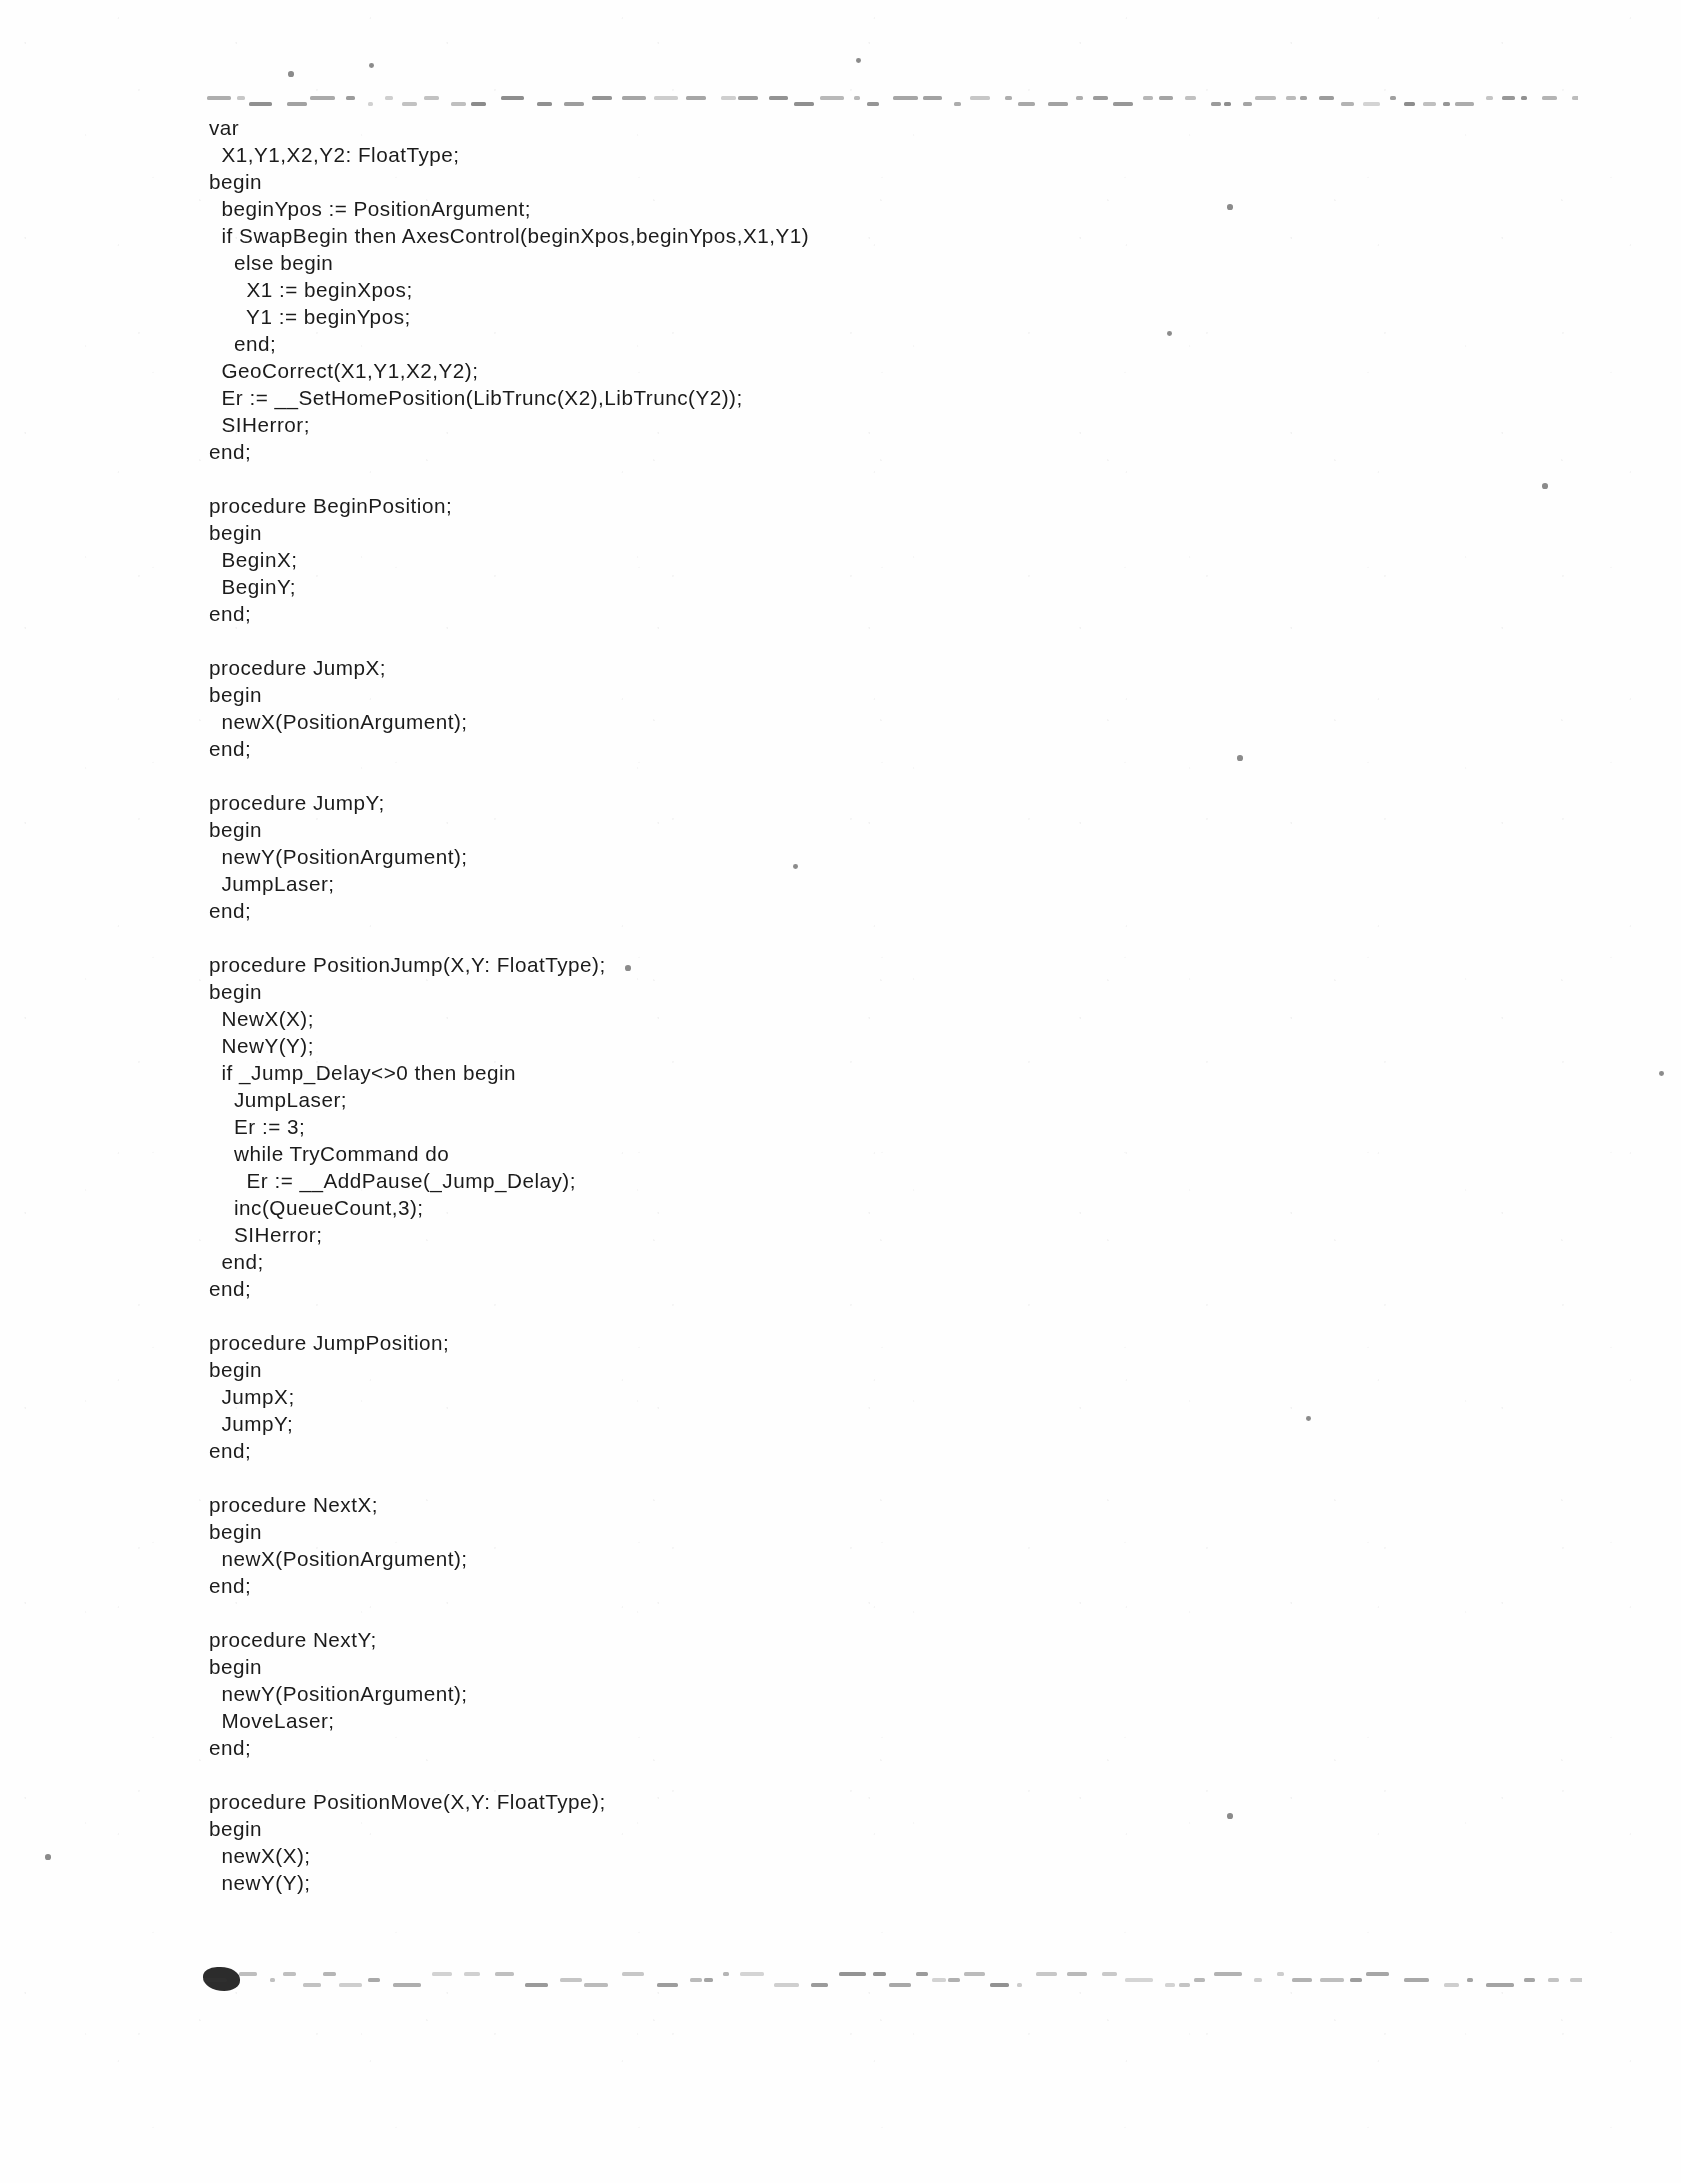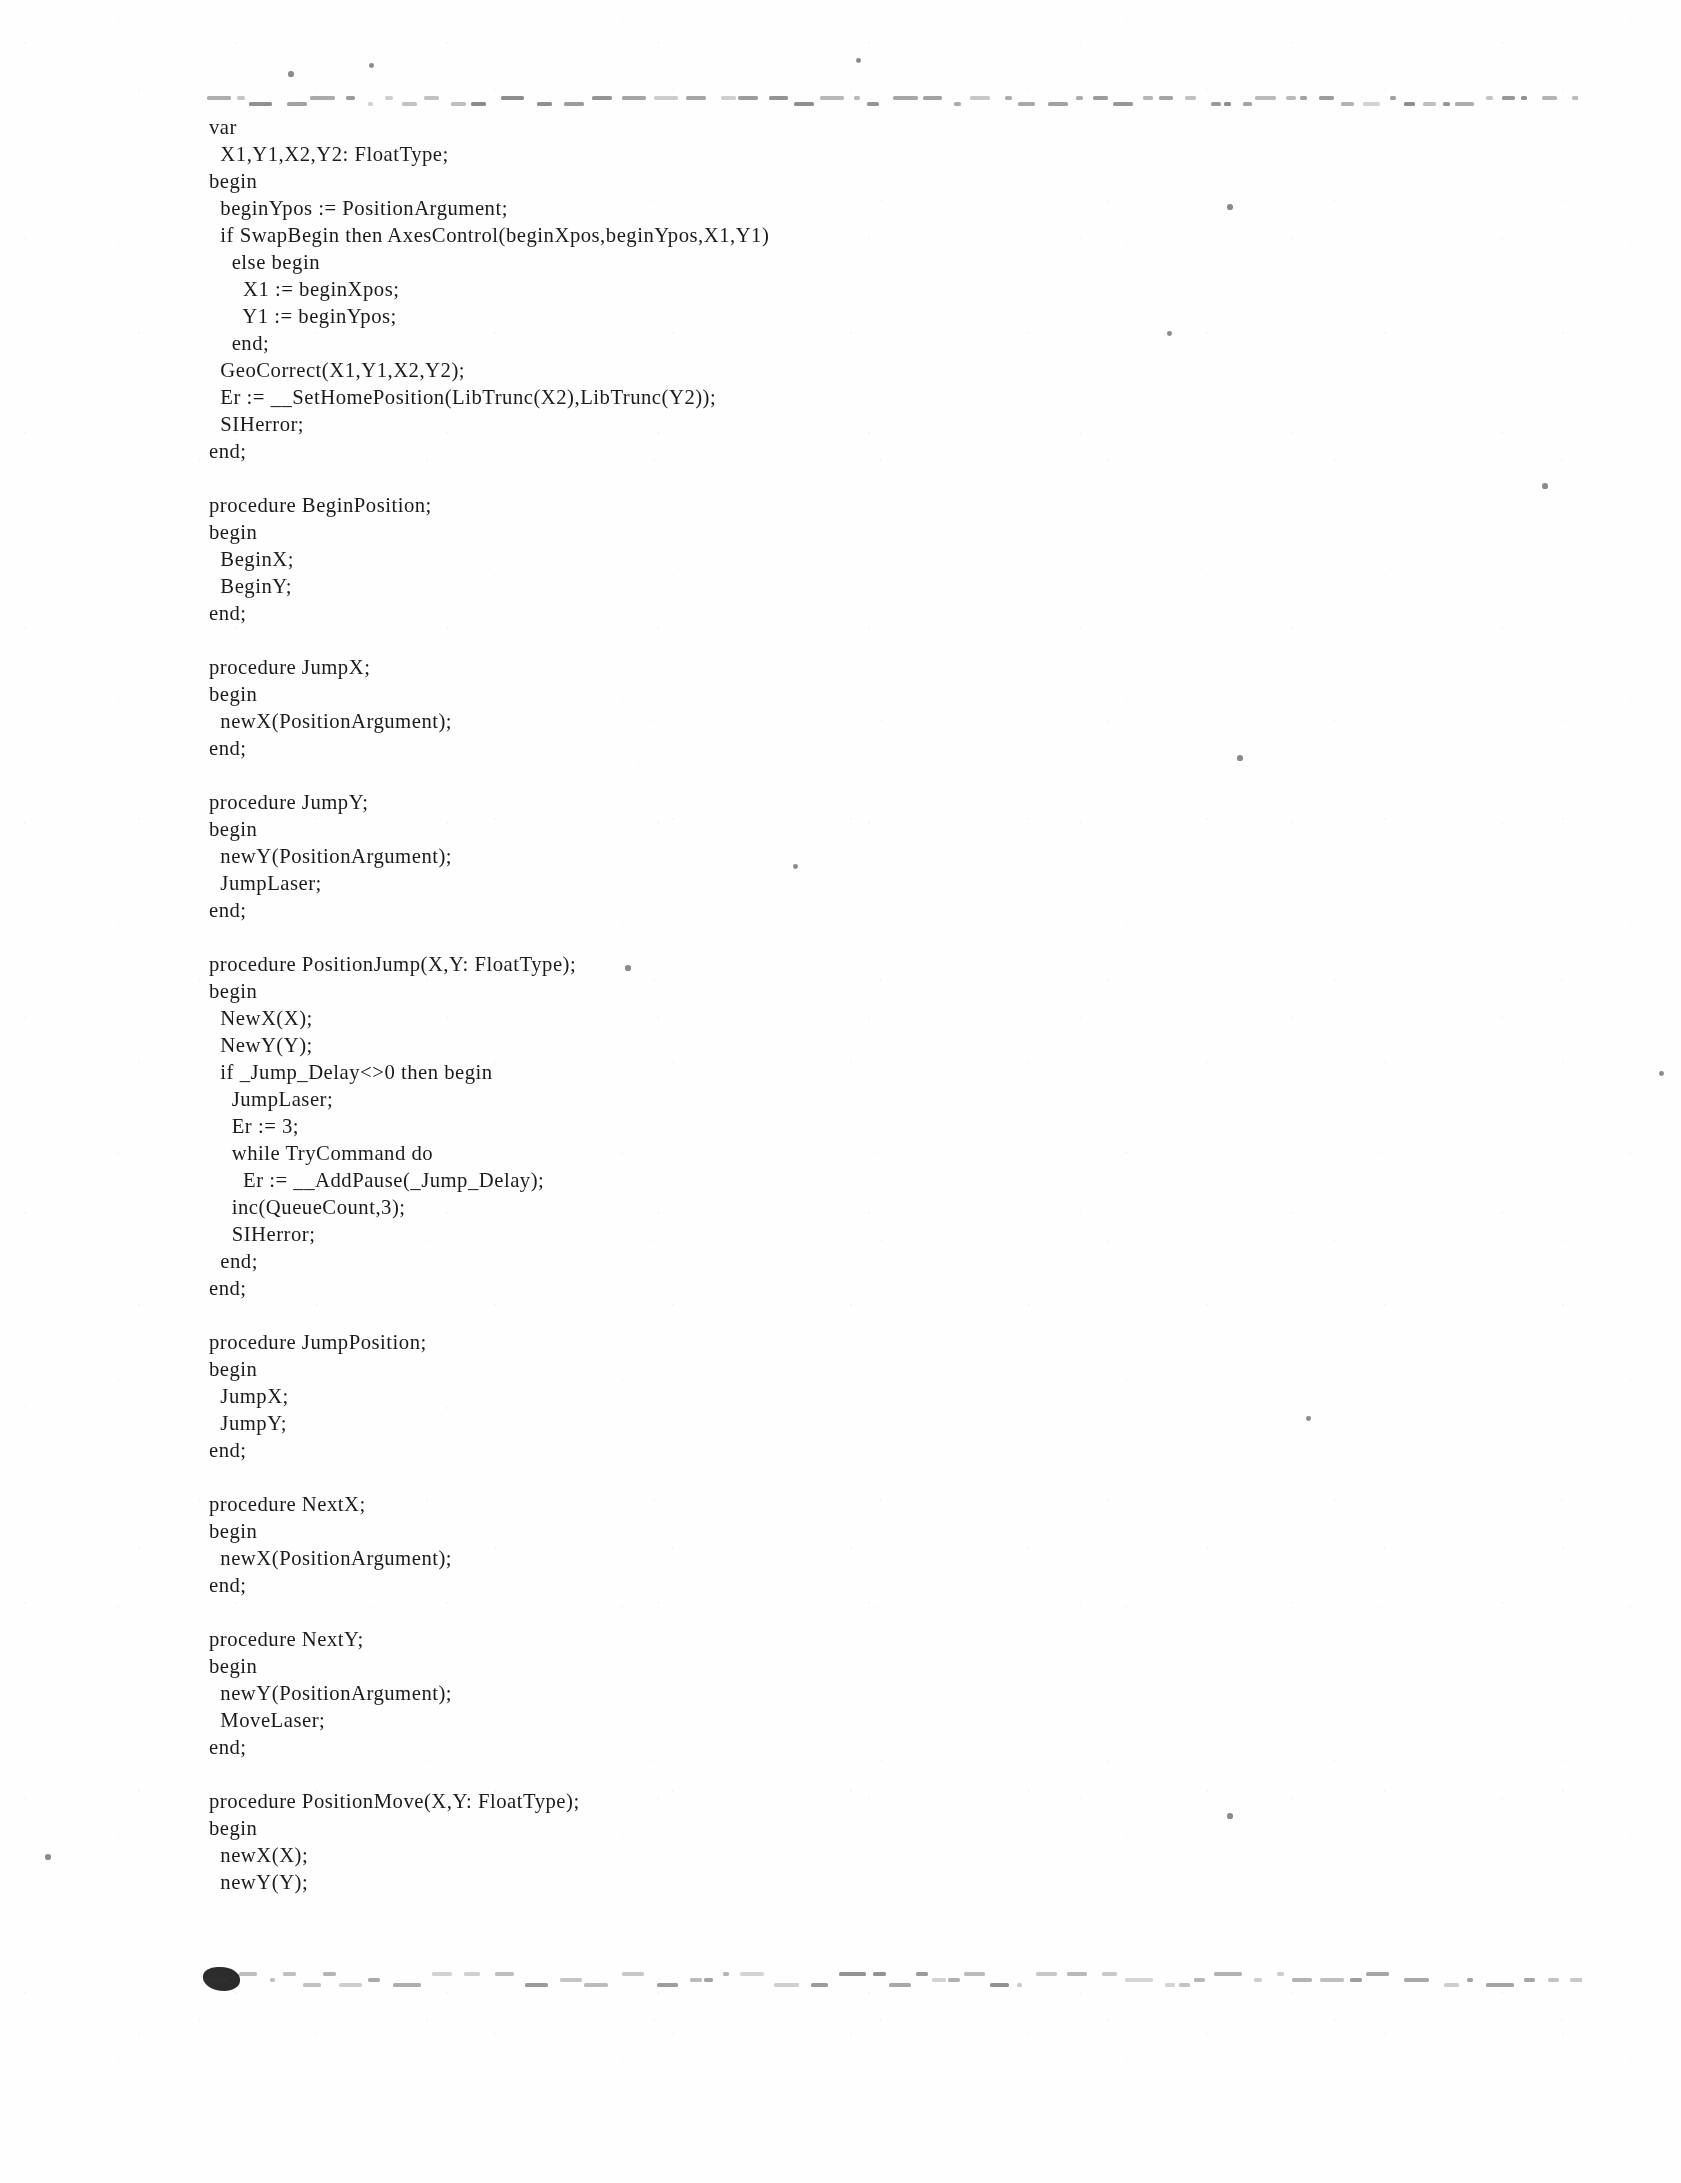--- a/index.html
+++ b/index.html
@@ -89,21 +89,21 @@
   .code {
     position: absolute;
     left: 209px;
     top: 114px;
     width: 1266px;
     font-size: 20.7px;
     line-height: 27px;
     letter-spacing: 0.5px;
     color: #1b1b1b;
     white-space: pre;
-    font-family: Liberation Serif, serif;
+    font-family: Liberation Sans, sans-serif;
     filter: blur(0.2px);
   }
   .code .line {
     height: 27px;
     white-space: pre;
   }
   .code .blank { color: transparent; }
 </style>
 </head>
 <body>

